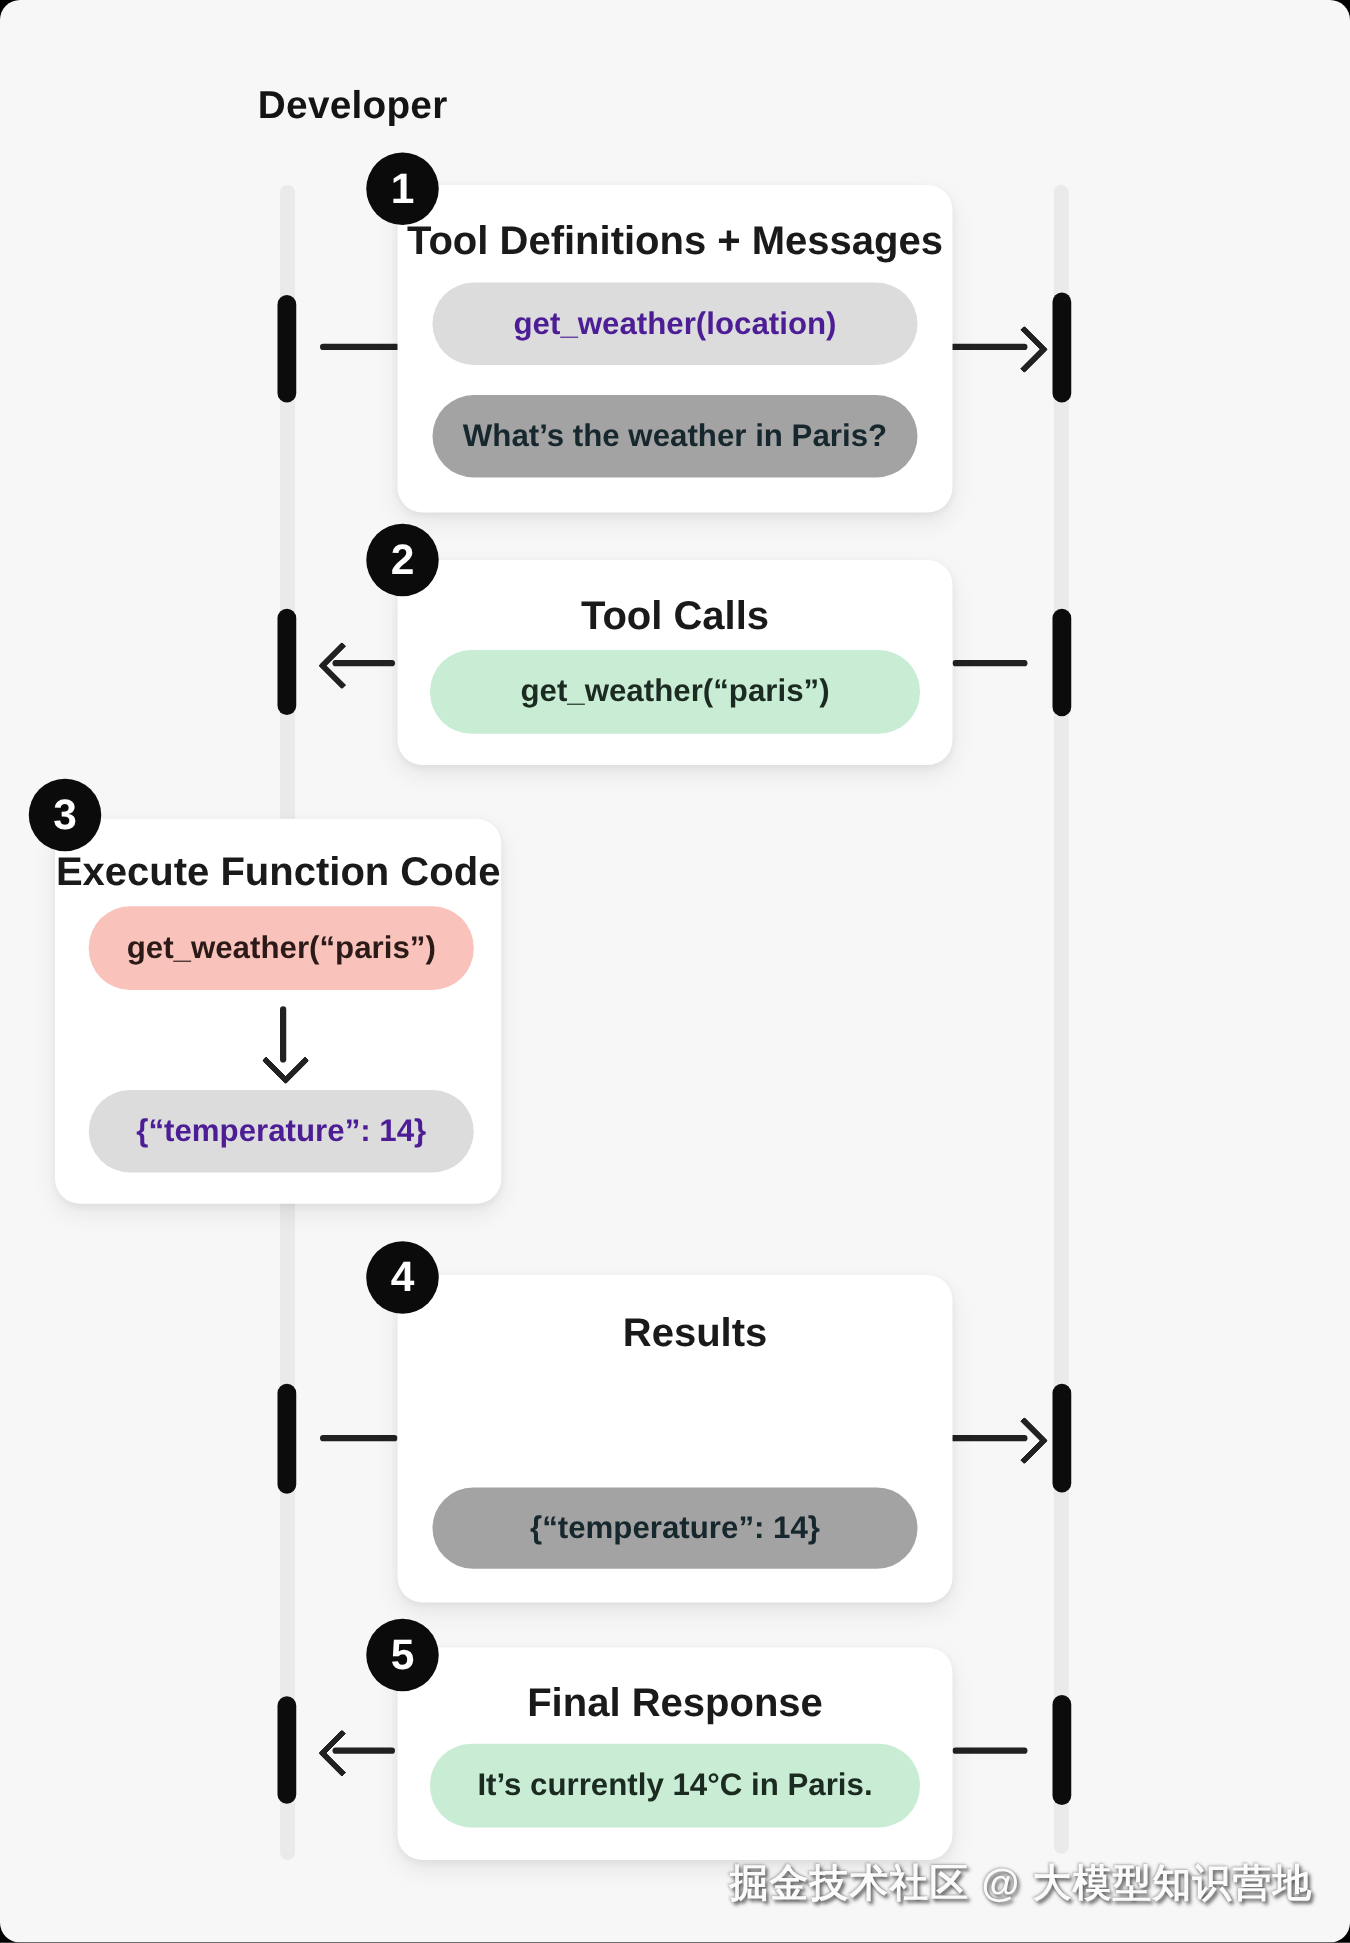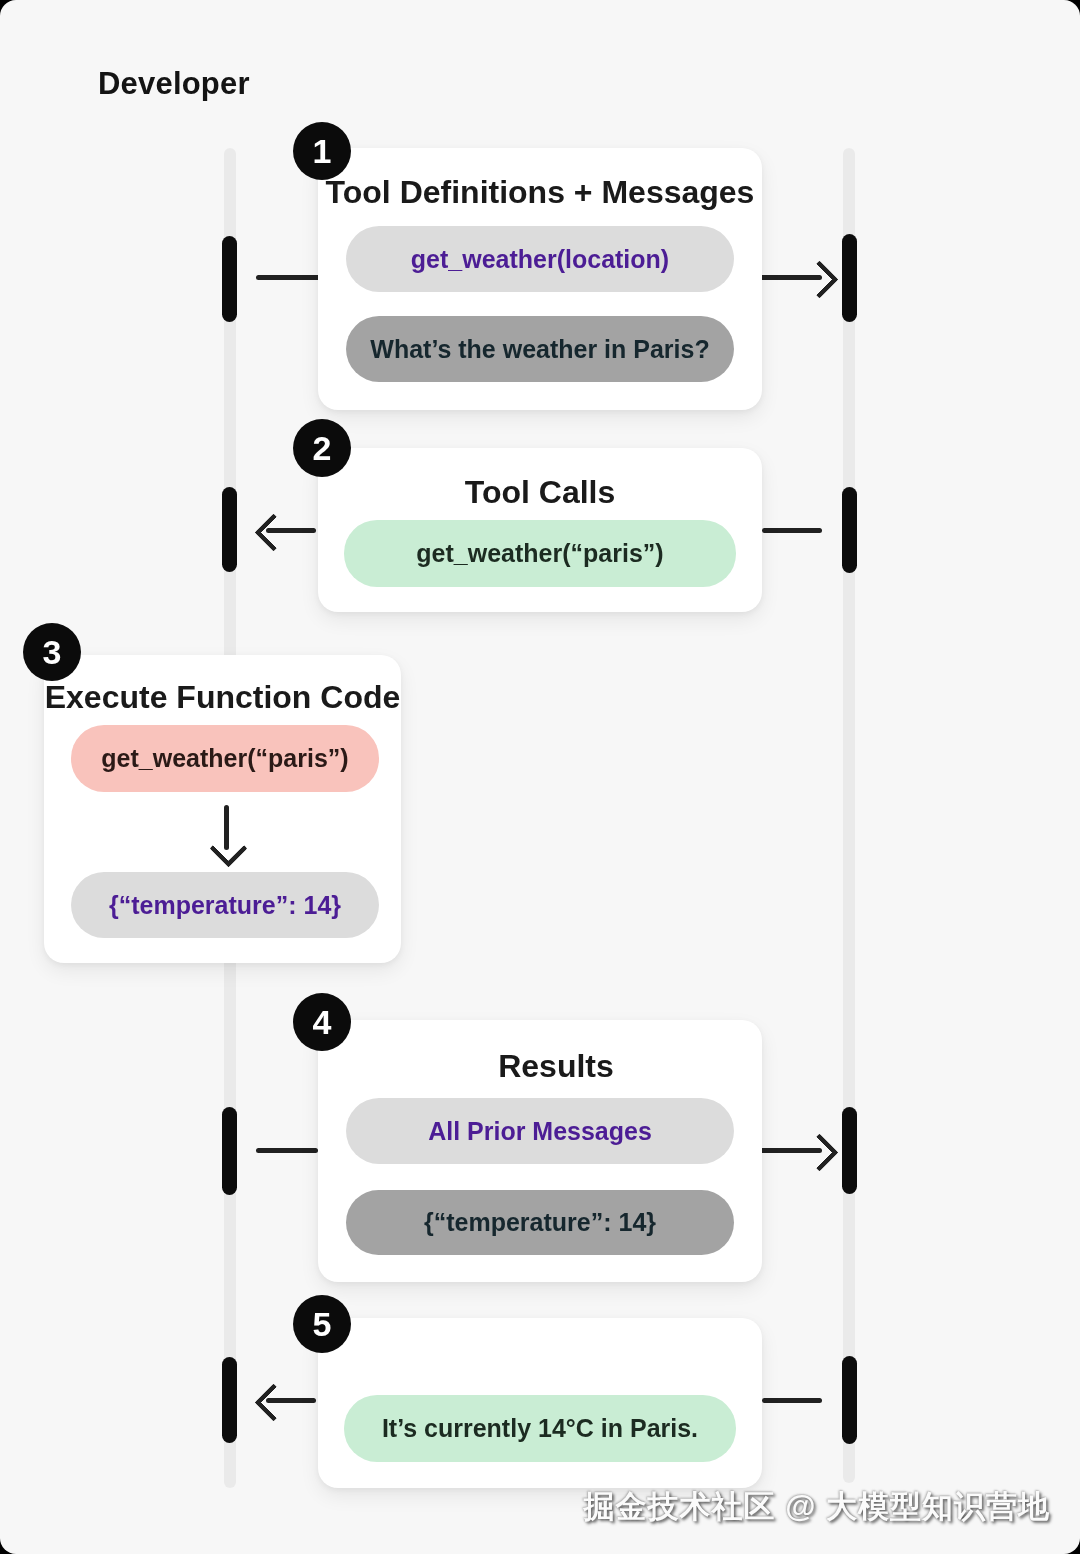--- a/index.html
+++ b/index.html
@@ -1,18 +1,18 @@
 <!DOCTYPE html>
 <html><head>
 <meta charset="utf-8">
 <style>
   html,body{margin:0;padding:0;background:#000;}
   body{width:1080px;height:1554px;position:relative;font-family:"Liberation Sans","DejaVu Sans",sans-serif;}
   .panel{position:absolute;inset:0;background:#f7f7f7;border-radius:16px;overflow:hidden;}
-  .lane-label{position:absolute;font-size:31px;font-weight:700;color:#141414;text-align:left;letter-spacing:.2px;}
+  .lane-label{position:absolute;font-size:31px;font-weight:700;color:#141414;text-align:right;letter-spacing:.2px;}
   .lifeline{position:absolute;width:12px;background:#eaeaea;border-radius:6px;}
   .bar{position:absolute;width:15px;background:#0c0c0c;border-radius:8px;}
   .hline{position:absolute;height:5px;background:#212121;border-radius:3px;}
   .vline{position:absolute;width:5px;background:#212121;border-radius:3px;}
   .chev{position:absolute;width:22px;height:22px;border-top:5px solid #212121;border-right:5px solid #212121;border-radius:2px;}
   .chev.right{transform:rotate(45deg);}
   .chev.left{transform:rotate(-135deg);}
   .chev.down{transform:rotate(135deg);}
   .card{position:absolute;background:#ffffff;border-radius:20px;
         box-shadow:0 8px 20px rgba(0,0,0,.07),0 2px 6px rgba(0,0,0,.05);}
@@ -80,25 +80,25 @@
     <div class="card-title" style="top:24px;">Execute Function Code</div>
     <div class="pill pill-red" style="left:27px;top:70px;width:308px;height:67px;">get_weather(“paris”)</div>
     <div class="vline" style="left:180px;top:150px;height:45px;"></div>
     <div class="chev down" style="left:171px;top:180px;"></div>
     <div class="pill pill-gray" style="left:27px;top:217px;width:308px;height:66px;">{“temperature”: 14}</div>
   </div>
   <div class="badge" style="left:23px;top:623px;">3</div>
 
   <div class="card" style="left:318px;top:1020px;width:444px;height:262px;">
     <div class="card-title" style="top:28px;margin-left:32px;">Results</div>
-    <div class="pill pill-gray" style="left:28px;top:78px;width:388px;height:66px;">All Prior Messages</div>
     <div class="pill pill-blue" style="left:28px;top:170px;width:388px;height:65px;">{“temperature”: 14}</div>
   </div>
   <div class="badge" style="left:293px;top:993px;">4</div>
 
   <div class="card" style="left:318px;top:1318px;width:444px;height:170px;">
+    <div class="card-title" style="top:26px;">Final Response</div>
     <div class="pill pill-green" style="left:26px;top:77px;width:392px;height:67px;">It’s currently 14°C in Paris.</div>
   </div>
   <div class="badge" style="left:293px;top:1295px;">5</div>
 
   <div class="watermark" style="right:30px;top:1486px;">掘金技术社区 @ 大模型知识营地</div>
 
 </div>
 
 </body></html>

